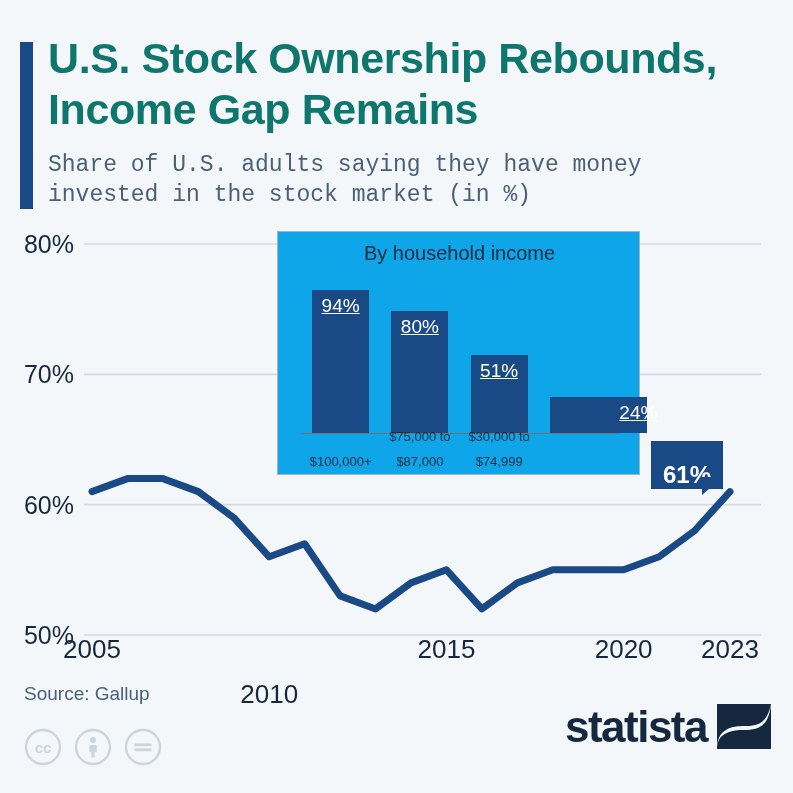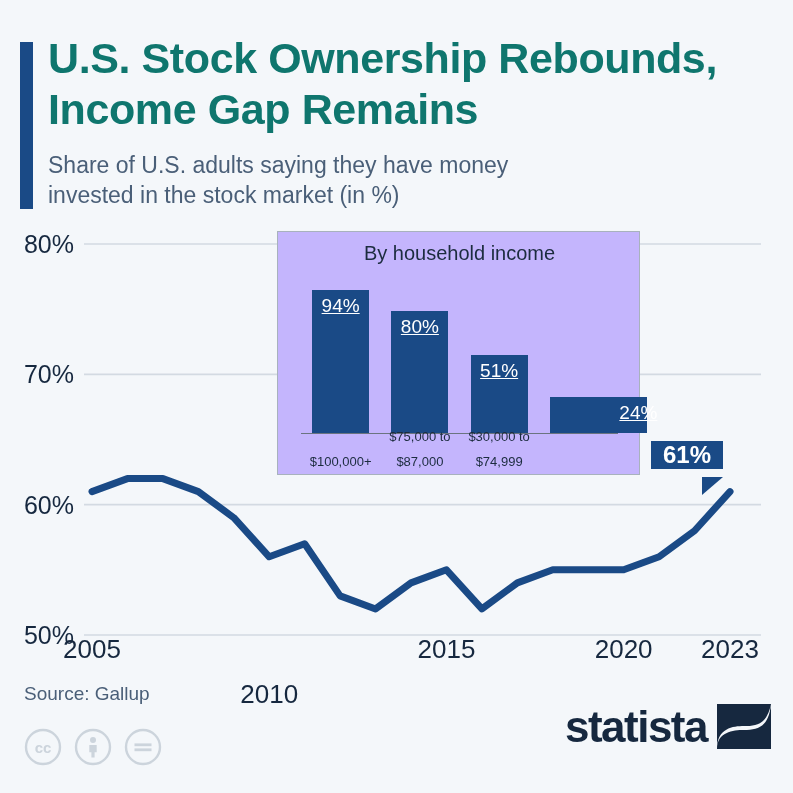--- a/index.html
+++ b/index.html
@@ -52,21 +52,21 @@
   .title-line { display: block; }
   .subtitle {
     position: absolute;
     left: 48px;
     top: 150px;
     width: 700px;
     font-size: 23px;
     line-height: 30px;
     color: #4a5f78;
   }
-  .subtitle-line { display: block; }
+  .subtitle-line { display: block; font-family: Liberation Mono, monospace; }
 
   
   .plot {
     position: absolute;
     left: 0;
     top: 222px;
     width: 793px;
     height: 450px;
   }
   .plot-svg {
@@ -89,21 +89,21 @@
     transform: translateX(-50%);
     top: 412px;
   }
 
   
   .callout {
     position: absolute;
     left: 651px;
     top: 441px;
     width: 72px;
-    height: 28px;
+    height: 48px;
     background: #1a4a86;
     color: #ffffff;
     font-size: 24px;
     font-weight: bold;
     display: flex;
     align-items: flex-end;
     justify-content: center;
   }
   .callout-tail {
     position: absolute;
@@ -115,21 +115,21 @@
     border-bottom: 18px solid transparent;
   }
 
   
   .inset {
     position: absolute;
     left: 277px;
     top: 231px;
     width: 363px;
     height: 244px;
-    background: #c4b5fd;
+    background: #0ea5e9;
     border: 1px solid #a8b2bd;
     box-sizing: border-box;
   }
   .inset-title {
     position: absolute;
     left: 0;
     top: 10px;
     width: 363px;
     text-align: center;
     font-size: 20px;

